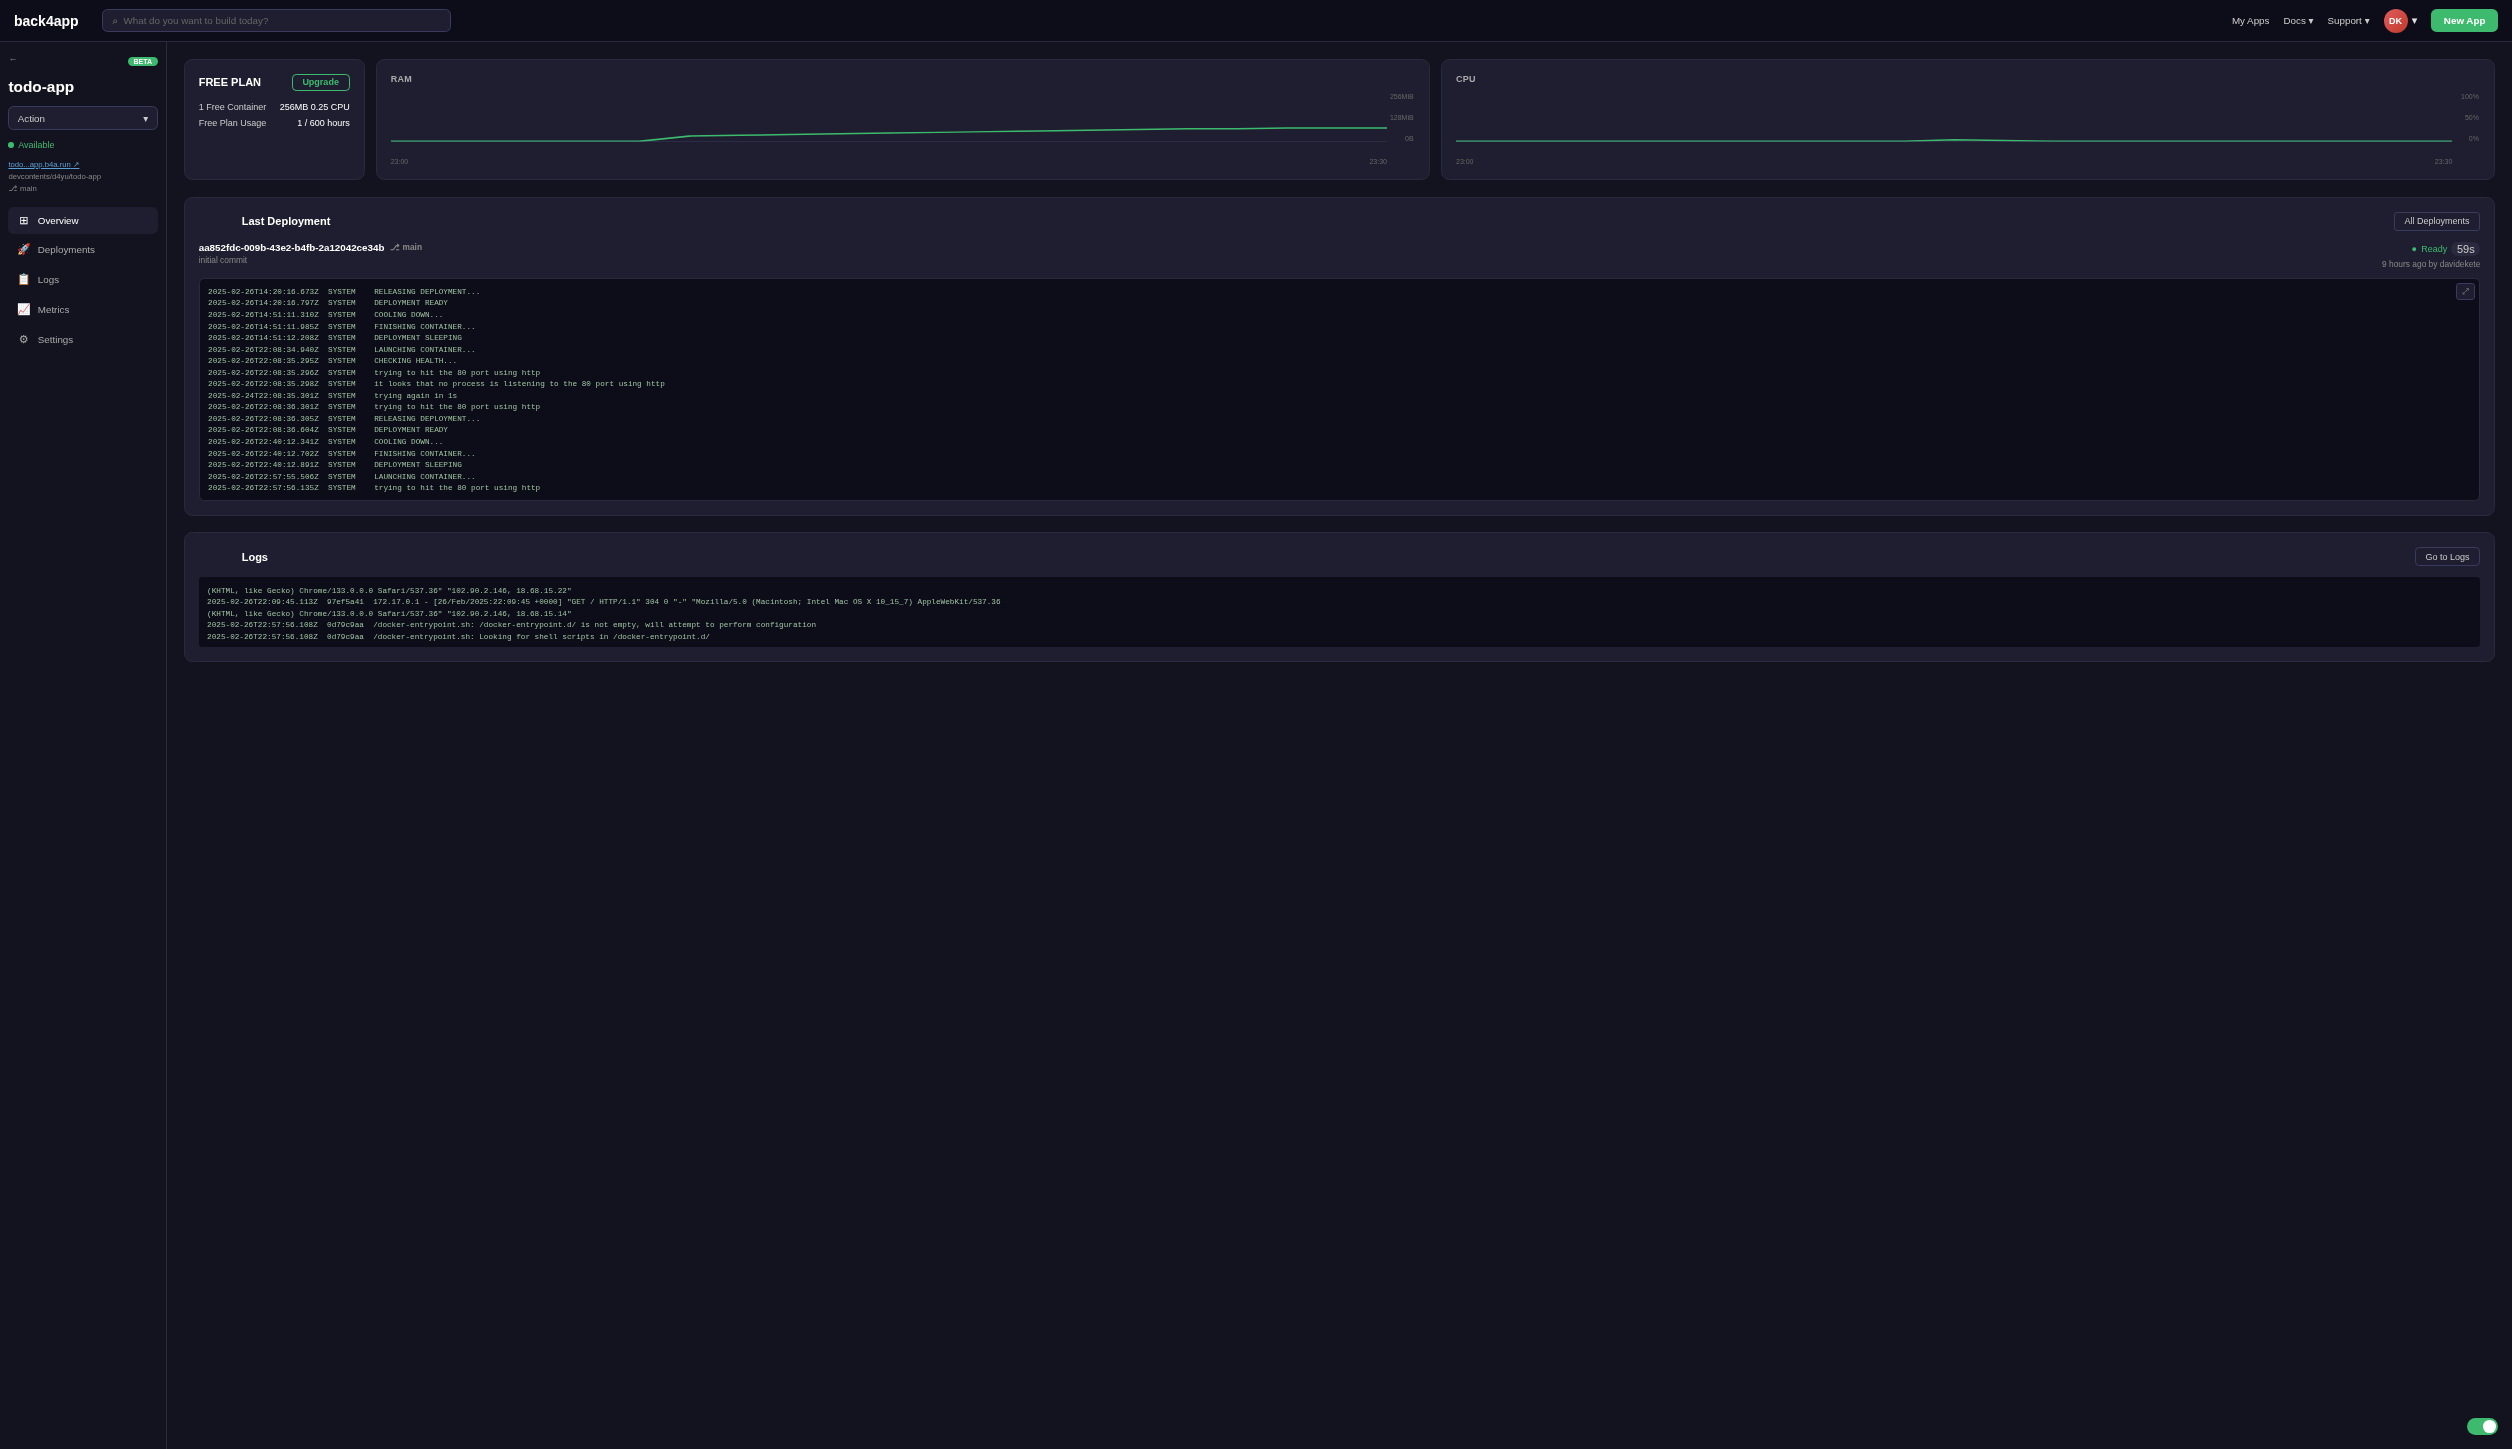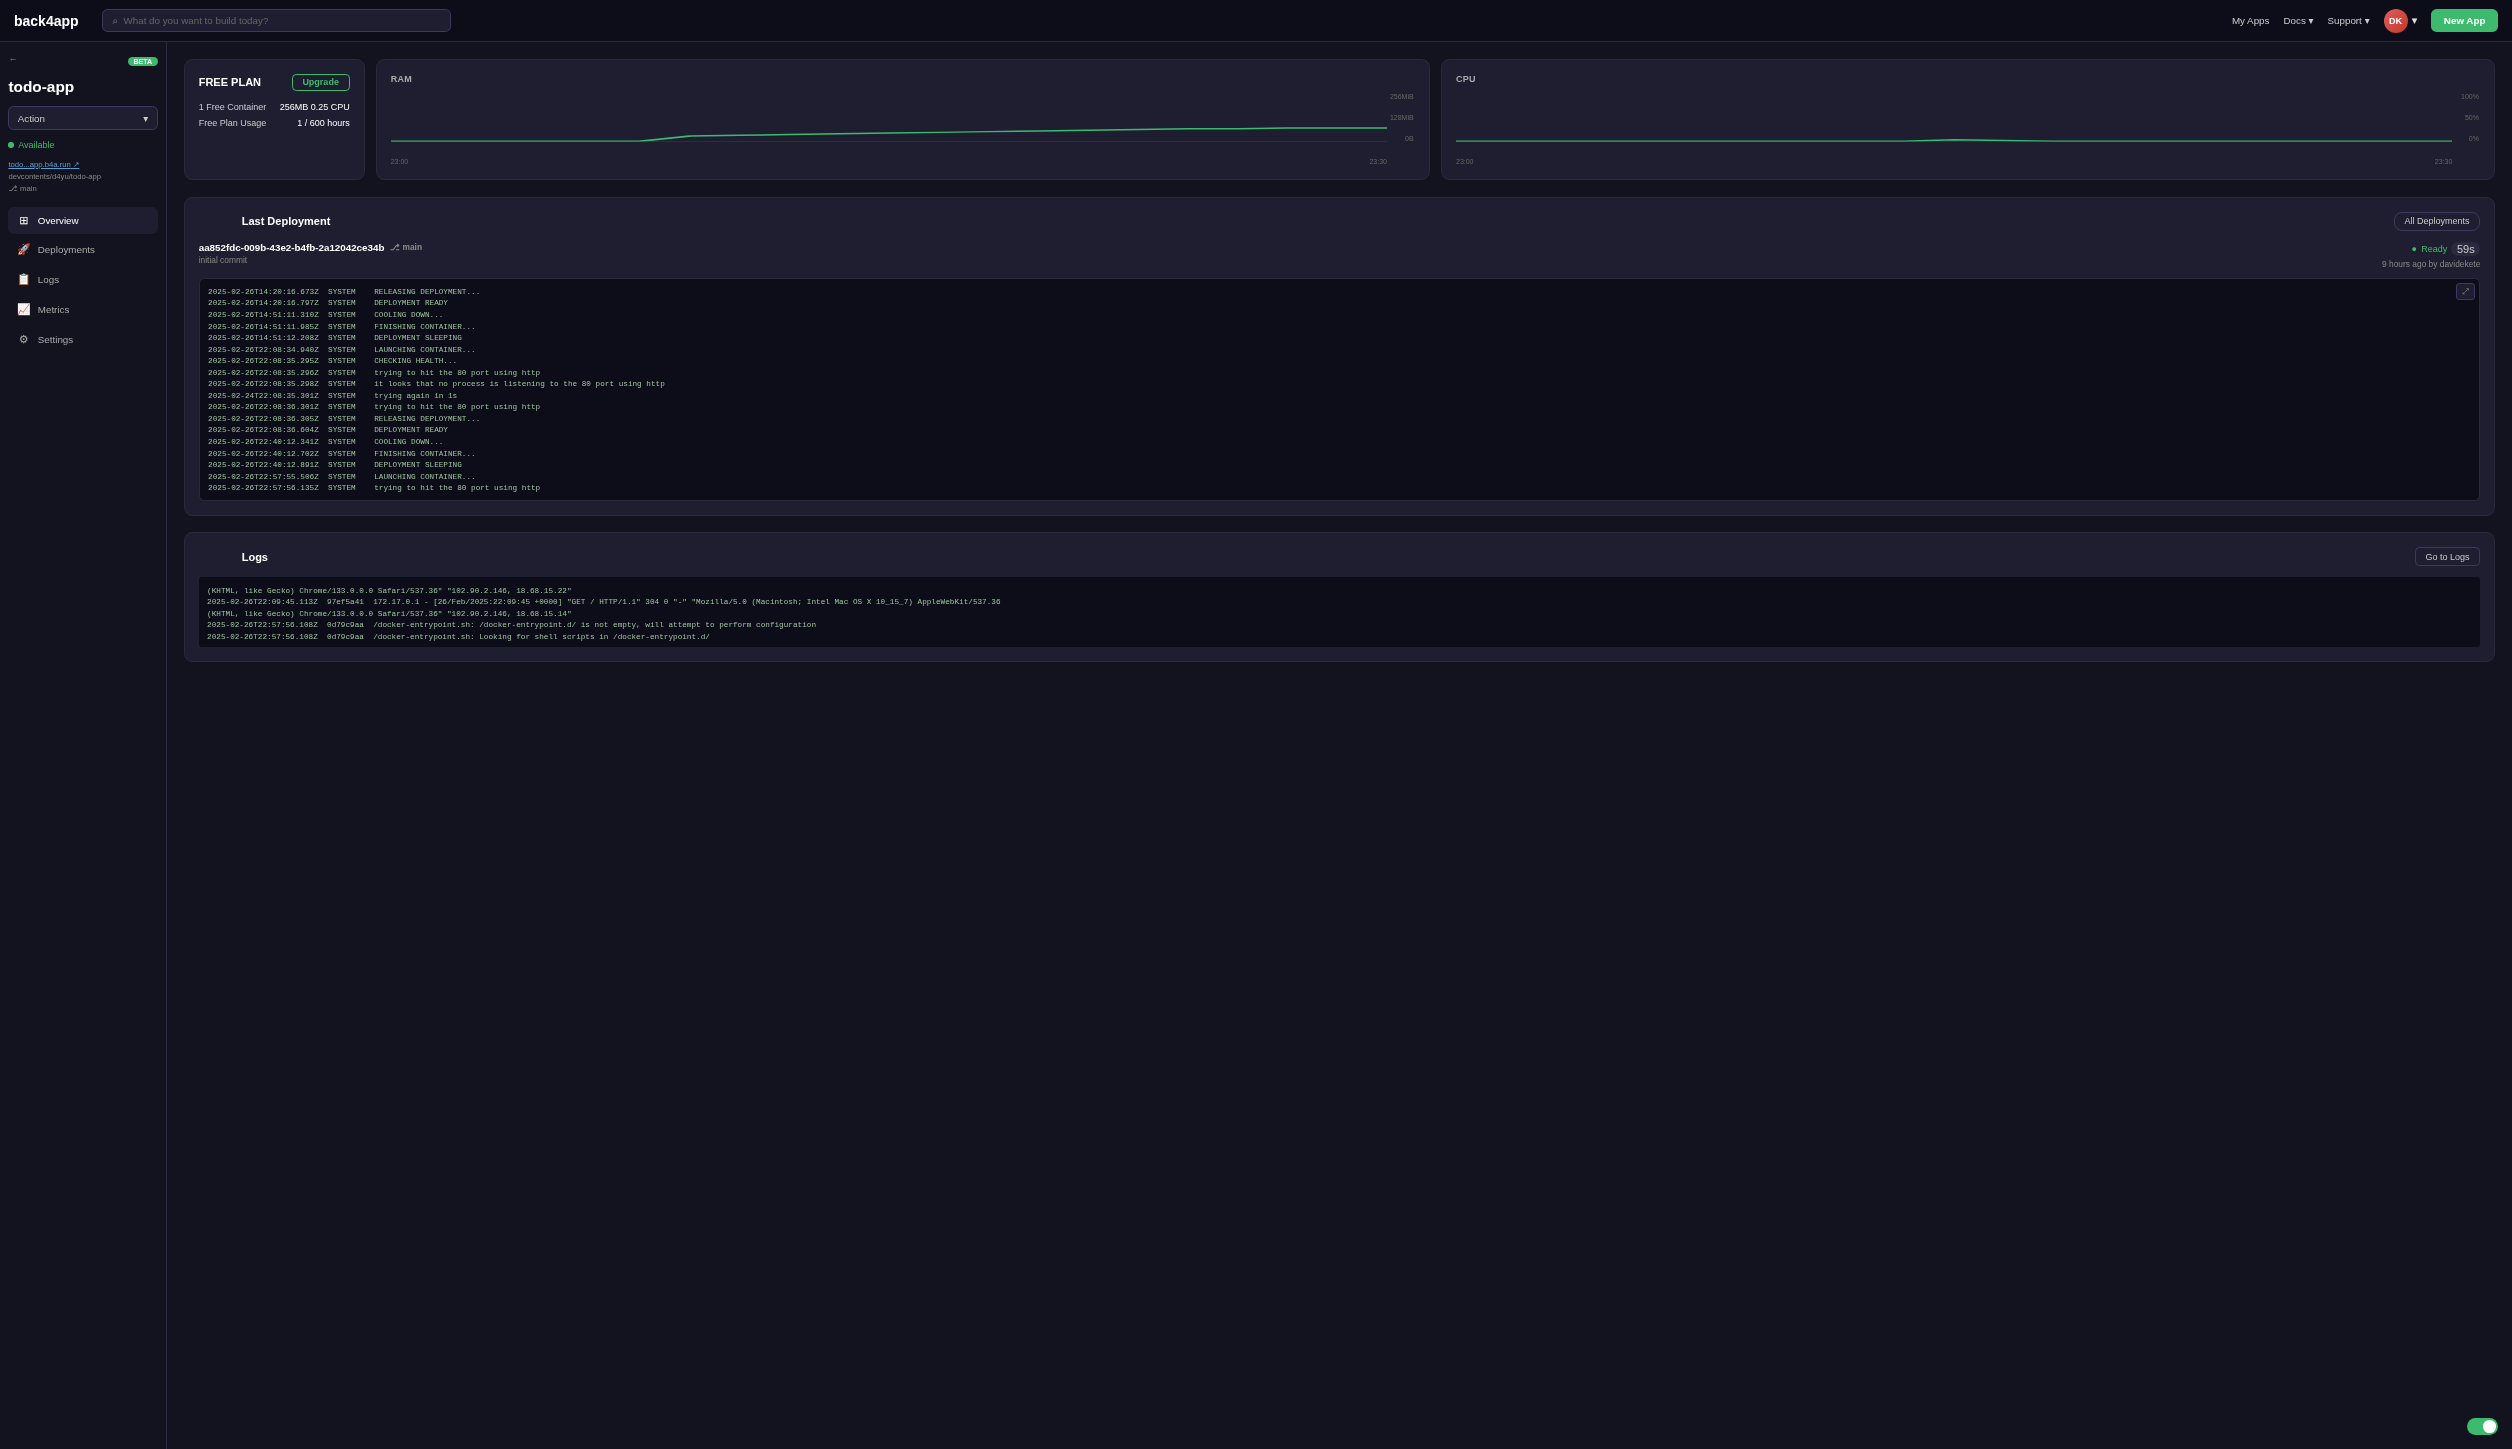--- a/index.html
+++ b/index.html
@@ -75,21 +75,21 @@
     
     .chart-area { position: relative; height: 63px; }
     .chart-labels-y { position: absolute; right: 0; top: 0; bottom: 14px; display: flex; flex-direction: column; justify-content: space-between; font-size: 7px; color: #666; text-align: right; padding-right: 1.4px; }
     .chart-svg { width: calc(100% - 28px); height: 52px; }
     .chart-time { display: flex; justify-content: space-between; font-size: 7px; color: #666; margin-top: 1.4px; padding-right: 28px; }
 
     
     .section { background: #1e1e30; border: 0.7px solid #2a2a3e; border-radius: 8.4px; padding: 14px; margin-bottom: 16.7px; }
     .section-header { display: flex; justify-content: space-between; align-items: center; margin-bottom: 11px; margin-left: 43px; }
     .section-title { font-size: 11px; font-weight: 600; color: #fff; }
-    .all-deployments-btn { background: transparent; border: 0.7px solid #3a3a5e; color: #ccc; border-radius: 8px; padding: 3.5px 9.8px; font-size: 9px; cursor: pointer; }
+    .all-deployments-btn { background: transparent; border: 0.7px solid #3a3a5e; color: #ccc; border-radius: 3px; padding: 3.5px 9.8px; font-size: 9px; cursor: pointer; }
 
     .deployment-info { display: flex; justify-content: space-between; align-items: flex-start; margin-bottom: 8.4px; }
     .deploy-hash { font-size: 9.8px; font-weight: 600; color: #fff; display: flex; align-items: center; gap: 5.6px; }
     .deploy-branch { font-size: 8.4px; color: #888; display: flex; align-items: center; gap: 2.8px; }
     .deploy-msg { font-size: 8.4px; color: #888; margin-top: 2.8px; }
     .deploy-status { display: flex; align-items: center; gap: 4.2px; font-size: 9px; color: #3dba6d; }
     .deploy-time { font-size: 8.4px; color: #888; margin-top: 2.8px; text-align: right; }
 
     
     .log-terminal {

